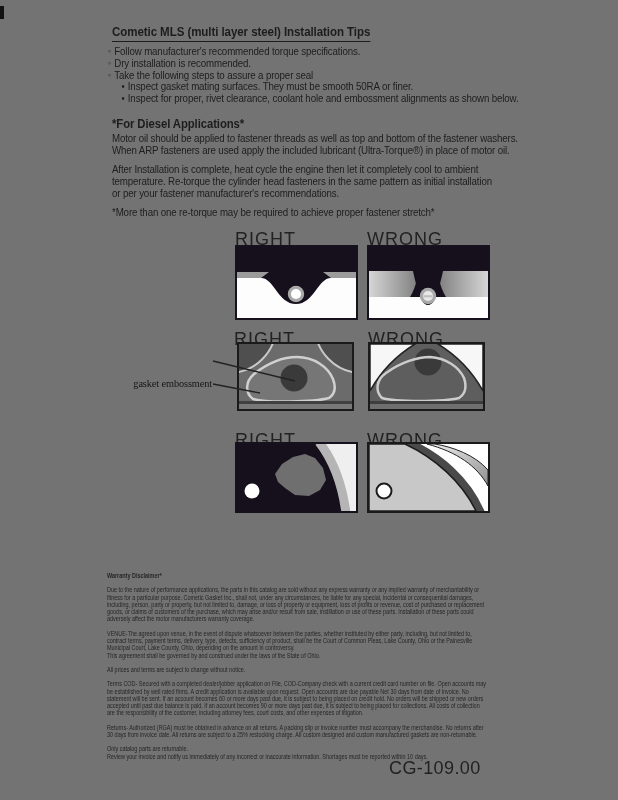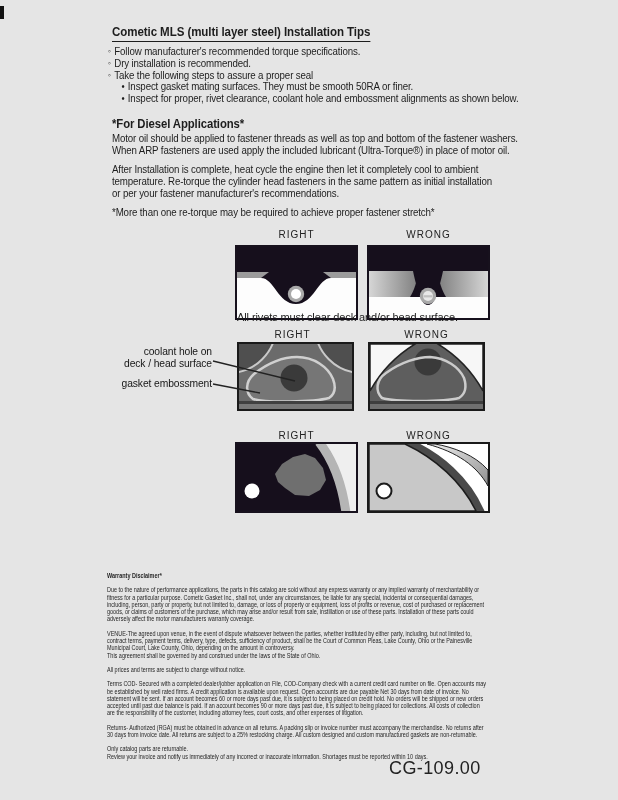--- a/index.html
+++ b/index.html
@@ -1,17 +1,17 @@
 <!DOCTYPE html>
 <html><head>
 <meta charset="utf-8">
 <style>
   html,body { margin:0; padding:0; background:#ffffff; }
   .page {
-    position:relative; width:618px; height:800px; background:#e5e5e5;
+    position:relative; width:618px; height:800px; background:#737373;
     font-family:"Liberation Sans","DejaVu Sans",sans-serif; color:#1d1d1d;
     overflow:hidden;
   }
   .abs { position:absolute; }
   .cx { transform:scaleX(.9); transform-origin:0 0; }
   .scan-artifact { left:0; top:6px; width:4px; height:13px; background:#121212; }
 
   .title {
     left:112px; top:24px; font-size:13.6px; font-weight:bold; white-space:nowrap;
     border-bottom:1.8px solid #1d1d1d; padding-bottom:2px; letter-spacing:-.1px;
@@ -23,21 +23,21 @@
   .b-mark { width:7px; font-size:9px; line-height:11.8px; flex:none; }
   .b-sub { padding-left:15px; }
   .b-mark2 { width:7px; font-size:10px; line-height:11.8px; flex:none; }
 
   .diesel-h { left:112px; top:117px; font-size:12.6px; font-weight:bold; letter-spacing:-.1px; }
   .bodytext { font-size:10.8px; line-height:12.2px; letter-spacing:-.15px; white-space:pre-line; width:470px; }
   .p1 { left:112px; top:132px; }
   .p2 { left:112px; top:163px; }
   .p3 { left:112px; top:206px; }
 
-  .rw-label { font-size:10px; letter-spacing:1px; color:#222; text-align:center; width:123px; }
+  .rw-label { font-size:18px; letter-spacing:1px; color:#222; text-align:left; width:123px; }
   .caption { font-size:11px; line-height:11.8px; letter-spacing:-.1px; color:#1c1c1c; white-space:pre-line; }
 
   .diag { box-sizing:border-box; border:2px solid #17111d; background:#17111d; }
   .diag svg { display:block; }
   .diag-gray { border-color:#1a1a1a; background:#6b6b6b; }
   .diag-light { border-color:#1a1a1a; background:#ffffff; }
 
   .callout { font-size:10.3px; line-height:11.5px; text-align:right; white-space:pre-line; letter-spacing:-.1px; color:#161616; }
   .leader { pointer-events:none; z-index:5; }
 
@@ -120,28 +120,25 @@
       <path d="M0,24 L50,24 C48,34 45,44 41,50 L0,50 Z" fill="url(#gL)"></path>
       <path d="M68,24 L119,24 L119,50 L77,50 C73,44 70,34 68,24 Z" fill="url(#gR)"></path>
       <rect x="0" y="50" width="119" height="21" fill="#fdfdfd"></rect>
       <path d="M44,24 L74,24 C72,34 69,45 66,51 C64,56 62,58 59,58 C56,58 54,56 52,51 C49,45 46,34 44,24 Z" fill="#160f1c"></path>
       <circle cx="59" cy="49" r="8.2" fill="#a9a9a9"></circle>
       <circle cx="59" cy="49" r="5" fill="#e8e8e8"></circle>
       <rect x="54.5" y="48.2" width="9" height="2.2" fill="#c0c0c0"></rect>
     </svg>
   </div>
 
-  <div class="abs caption" style="left:237px; top:312px;">All rivets must clear deck and/or head surface.</div>
 
   <div class="abs rw-label" style="left:234px; top:329px; width:117px;">RIGHT</div>
   <div class="abs rw-label" style="left:368px; top:329px; width:117px;">WRONG</div>
 
-  <div class="abs callout" style="left:100px; top:346px; width:112px;">coolant hole on
-deck / head surface</div>
-  <div class="abs callout" style="left:100px; top:378px; width:112px;">gasket embossment</div>
+  <div class="abs callout" style="left:100px; top:378px; width:112px;font-family:Liberation Serif, serif;">gasket embossment</div>
 
   <div class="abs diag diag-gray" style="left:237px; top:342px; width:117px; height:69px;">
     <svg width="113" height="65" viewBox="0 0 113 65">
       <rect width="113" height="65" fill="#6b6b6b"></rect>
       <circle cx="-10" cy="-18" r="47" fill="#4f4f4f" stroke="#c9c9c9" stroke-width="2"></circle>
       <circle cx="123" cy="-18" r="47" fill="#4f4f4f" stroke="#c9c9c9" stroke-width="2"></circle>
       <path d="M14,55 C6,49 6,38 15,30 C29,19 45,13 58,13 C75,13 89,23 94,35 C97,43 96,50 90,54 C75,58 27,59 14,55 Z" fill="#767676" stroke="#d0d0d0" stroke-width="2.5"></path>
       <circle cx="55" cy="34" r="13.5" fill="#3a3a3a"></circle>
       <rect x="0" y="57" width="113" height="3" fill="#404040"></rect>
       <rect x="0" y="60" width="113" height="5" fill="#787878"></rect>

